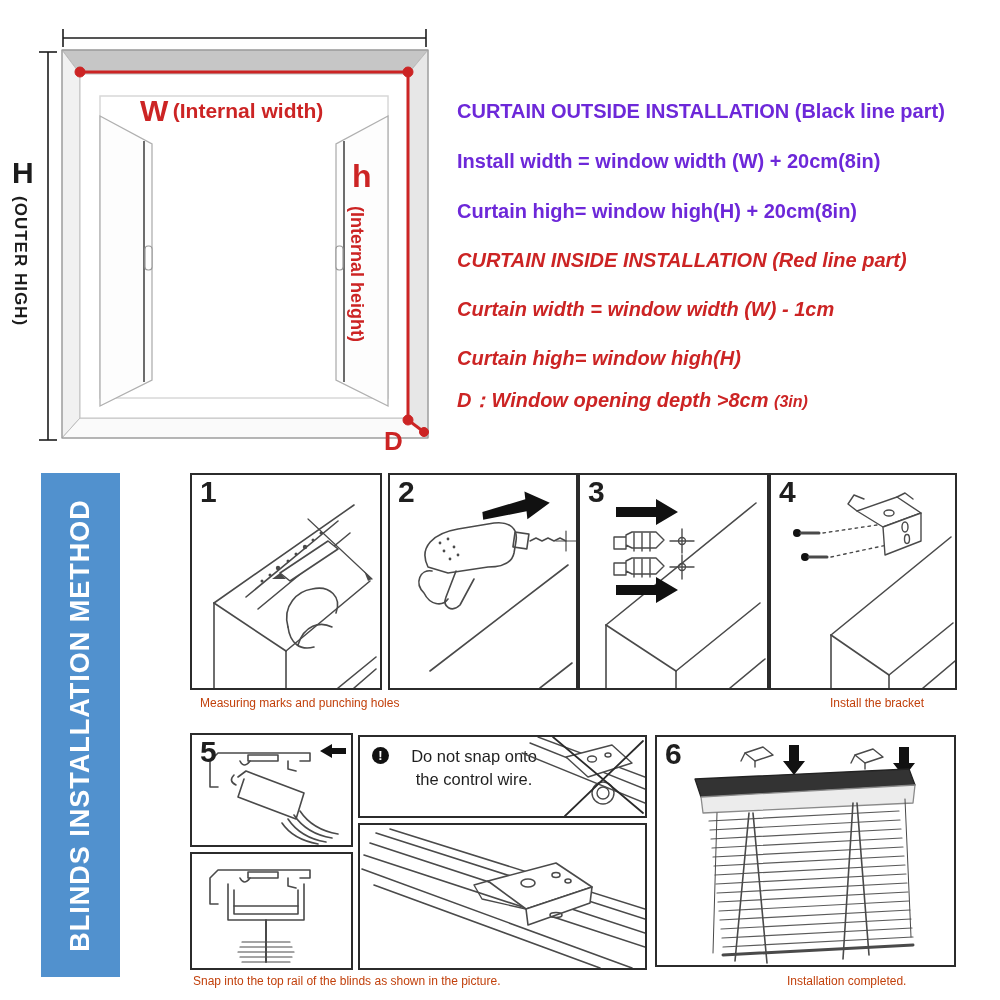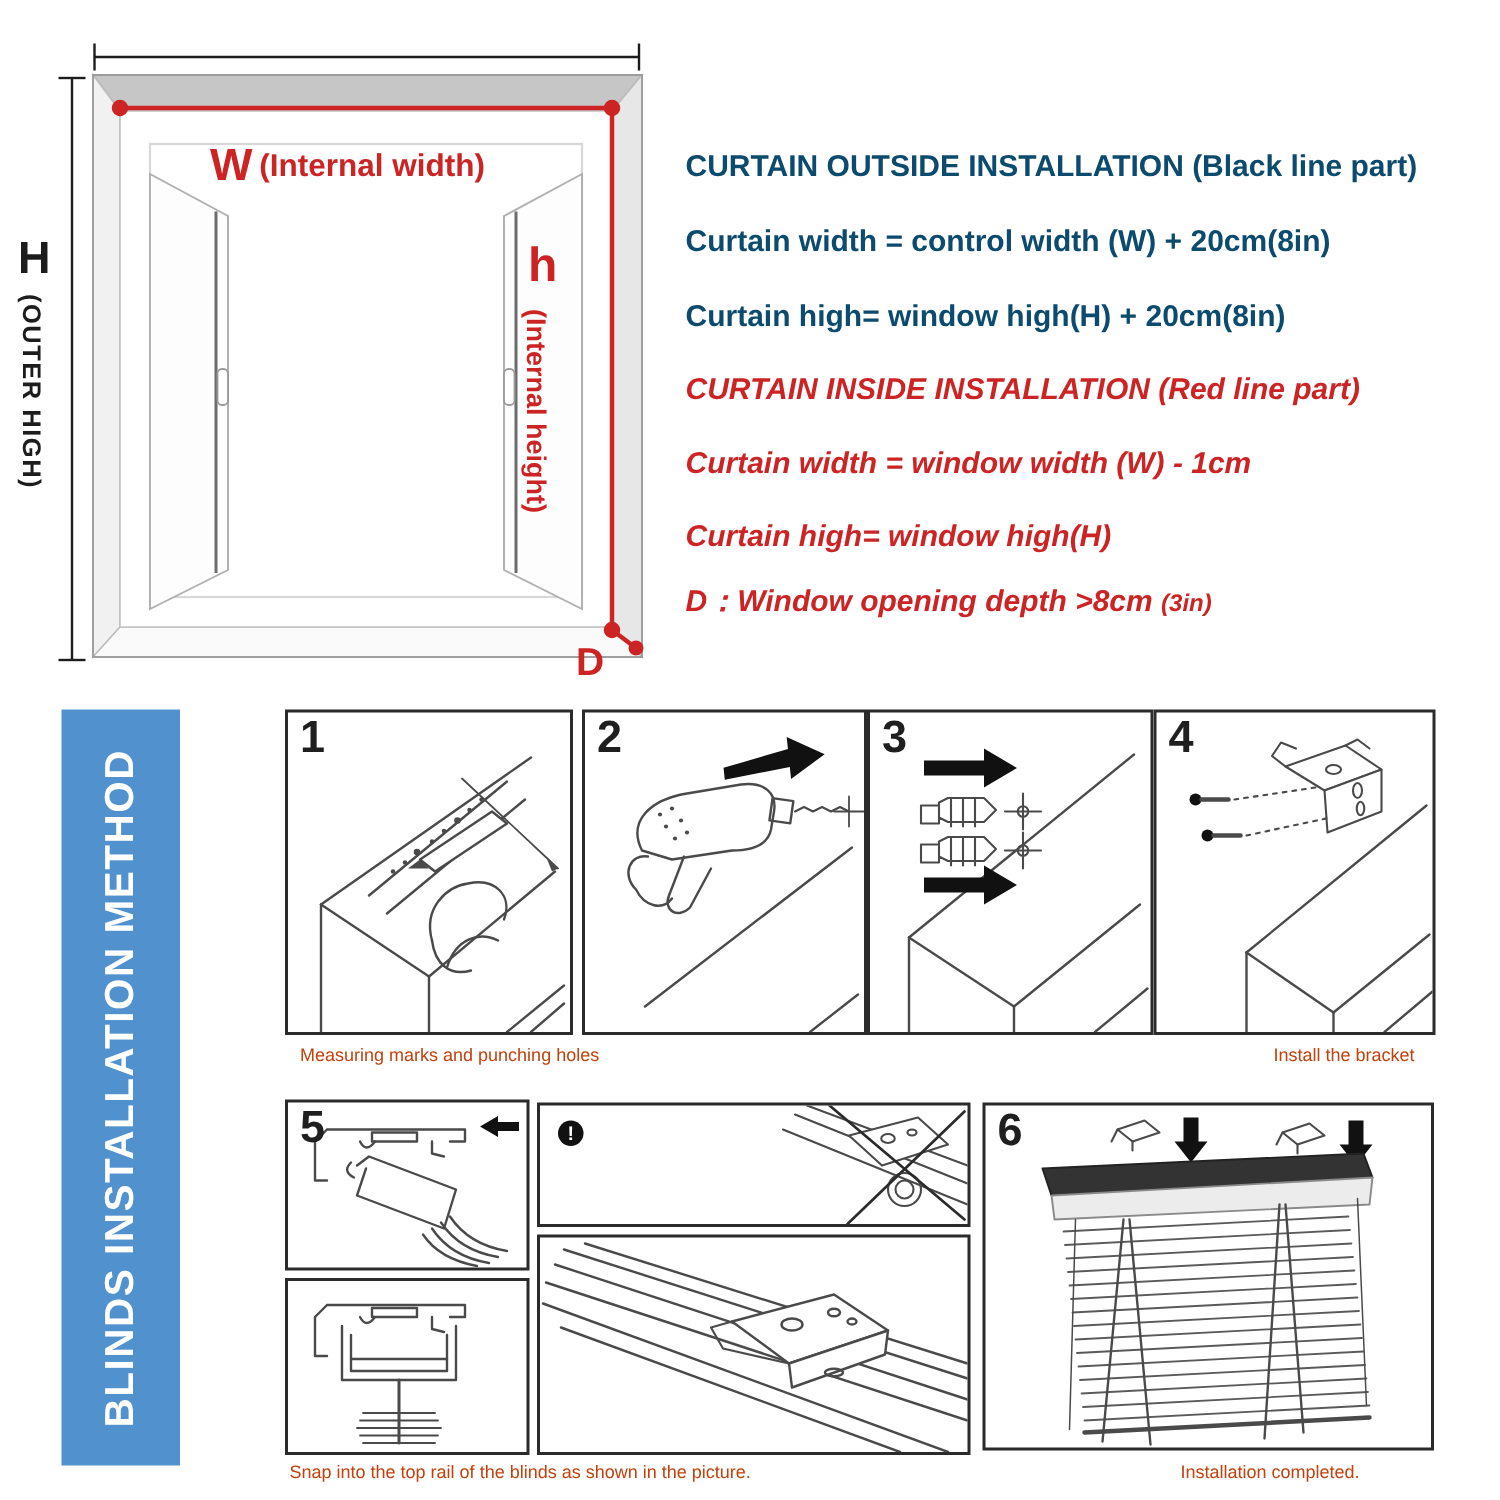--- a/index.html
+++ b/index.html
@@ -19,21 +19,21 @@
   .int-width{left:140px;top:94px;white-space:nowrap;}
   .int-width .big{font-size:30px;}
   .int-width .small{font-size:21px;vertical-align:3px;margin-top:17px;}
   .int-h-letter{left:352px;top:158px;font-size:32px;}
   .int-h-label{left:346px;top:206px;writing-mode:vertical-rl;font-size:18px;}
   .d-letter{left:384px;top:426px;font-size:26px;}
   
   .instructions{left:457px;top:92px;width:540px;}
   .instr-line{position:absolute;font-size:20px;font-weight:bold;white-space:nowrap;letter-spacing:0px;}
   .instr-line .suffix{font-size:16px;font-weight:bold;}
-  .c-black{color:#0c4a6e;}
+  .c-black{color:#6d28d9;}
   .c-red{color:#cc2424;font-style:italic;}
   
   .banner{left:41px;top:473px;width:79px;height:504px;background:#5191ce;
     display:flex;align-items:center;justify-content:center;}
   .banner span{transform:rotate(-90deg);white-space:nowrap;color:#ffffff;
     font-size:27px;font-weight:bold;letter-spacing:1px;}
   
   .panel{position:absolute;background:#fff;border:2px solid #2b2b2b;box-sizing:border-box;}
   .stepnum{position:absolute;left:8px;top:0px;font-size:30px;font-weight:bold;color:#1f1f1f;z-index:2;}
   .caption{position:absolute;font-size:12px;color:#c2410c;white-space:nowrap;}
@@ -96,21 +96,21 @@
     <span class="big lbl-red">W</span>
     <span class="small lbl-red">(Internal width)</span>
   </div>
   <div class="abs int-h-letter lbl-red">h</div>
   <div class="abs int-h-label lbl-red">(Internal height)</div>
   <div class="abs d-letter lbl-red">D</div>
 </div>
 
 <div class="abs instructions">
   <div class="instr-line c-black" style="top:8px;">CURTAIN OUTSIDE INSTALLATION (Black line part)</div>
-  <div class="instr-line c-black" style="top:58px;">Curtain width = control width (W) + 20cm(8in)</div>
+  <div class="instr-line c-black" style="top:58px;">Install width = window width (W) + 20cm(8in)</div>
   <div class="instr-line c-black" style="top:108px;text-align:center;">Curtain high= window high(H) + 20cm(8in)</div>
   <div class="instr-line c-red" style="top:157px;">CURTAIN INSIDE INSTALLATION (Red line part)</div>
   <div class="instr-line c-red" style="top:206px;">Curtain width = window width (W) - 1cm</div>
   <div class="instr-line c-red" style="top:255px;">Curtain high= window high(H)</div>
   <div class="instr-line c-red" style="top:295px;text-align:right;">
     <span>D：Window opening depth &gt;8cm</span>
     <span class="suffix">(3in)</span>
   </div>
 </div>
 
@@ -219,21 +219,21 @@
         <line x1="30" y1="58" x2="48" y2="58" stroke-width="3"></line>
       <line x1="52" y1="58" x2="106" y2="50" stroke-width="1.4" stroke-dasharray="2.5,4"></line>
       <circle cx="34" cy="82" r="4" fill="#111" stroke="none"></circle>
         <line x1="38" y1="82" x2="56" y2="82" stroke-width="3"></line>
       <line x1="60" y1="82" x2="116" y2="70" stroke-width="1.4" stroke-dasharray="2.5,4"></line>
     </g>
   </svg>
 </div>
 
 <div class="caption" style="left:200px;top:696px;">Measuring marks and punching holes</div>
-<div class="caption" style="left:802px;top:696px;width:188px;text-align:center;">Install the bracket</div>
+<div class="caption" style="left:783px;top:696px;width:188px;text-align:center;">Install the bracket</div>
 
 <div class="panel" style="left:190px;top:733px;width:163px;height:114px;">
   <div class="stepnum">5</div>
   <svg width="159" height="110" viewBox="0 0 159 110" fill="none" stroke="#4a4a4a" stroke-width="1.6" stroke-linecap="round" stroke-linejoin="round">
     <path d="M26,18 H118 M118,18 v8 h-10 M26,18 l-8,8 v26 h8 M18,26 v24"></path>
     <rect x="56" y="20" width="30" height="6"></rect>
     <path d="M48,26 q4,8 10,0 M96,26 v8 l8,2"></path>
     <path d="M46,42 l8,-6 58,22 -8,26 -58,-22 6,-18"></path>
     <path d="M42,40 q-6,6 2,10"></path>
     <path d="M96,84 C104,96 116,104 134,107 M102,80 C110,92 122,100 140,103 M108,76 C116,88 128,96 146,99 M90,88 C98,100 110,106 126,109"></path>
@@ -248,20 +248,24 @@
     <path d="M48,24 q4,8 10,0 M96,24 v8 l8,2"></path>
     <path d="M36,30 v36 h76 v-36 M42,36 v24 h64 v-24"></path>
     <line x1="42" y1="52" x2="106" y2="52"></line>
     <line x1="74" y1="66" x2="74" y2="108" stroke-width="2"></line>
     <path d="M50,88 h48 M48,93 h52 M46,98 h56 M48,103 h52 M50,108 h48" stroke-width="1.2"></path>
   </svg>
 </div>
 
 <div class="panel" style="left:358px;top:735px;width:289px;height:83px;">
   <div class="warn-icon">!</div>
+  <div class="warn-text">
+    <div>Do not snap onto</div>
+    <div>the control wire.</div>
+  </div>
   <svg width="285" height="79" viewBox="0 0 285 79" fill="none" stroke="#4a4a4a" stroke-width="1.4" stroke-linecap="round" stroke-linejoin="round">
     <path d="M170,6 L285,52 M162,16 L285,66 M178,0 L285,40"></path>
     <polygon points="206,20 252,8 272,26 228,40" fill="#ffffff"></polygon>
     <ellipse cx="232" cy="22" rx="4.5" ry="3"></ellipse>
       <ellipse cx="248" cy="18" rx="3" ry="2"></ellipse>
     <circle cx="243" cy="56" r="11"></circle>
       <circle cx="243" cy="56" r="6"></circle>
     <path d="M193,0 L283,76 M283,4 L205,79" stroke="#2b2b2b" stroke-width="1.8"></path>
   </svg>
 </div>

